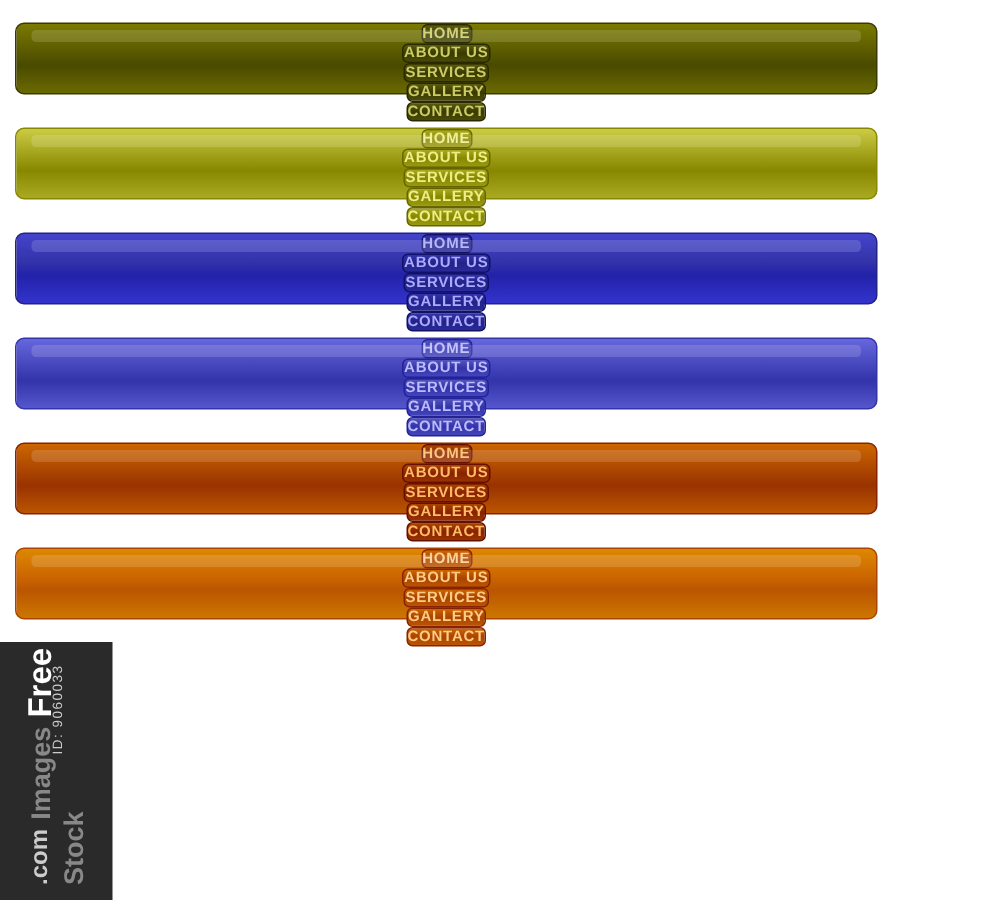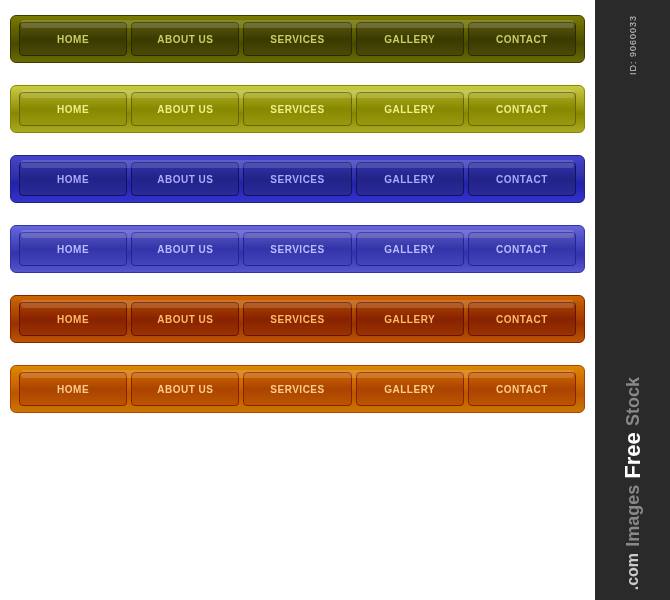--- a/index.html
+++ b/index.html
@@ -1,15 +1,15 @@
 <!DOCTYPE html>
 <html><head>
   <meta charset="utf-8">
   <style>
-    * { margin: 0; padding: 0; box-sizing: border-box; }
+    * { margin: 0; padding: 0; box-sizing: border-box; flex-direction: column; }
 
     body {
       background: #ffffff;
       width: 670px;
       height: 600px;
       overflow: hidden;
       font-family: Arial, sans-serif;
       display: flex;
     }
 

